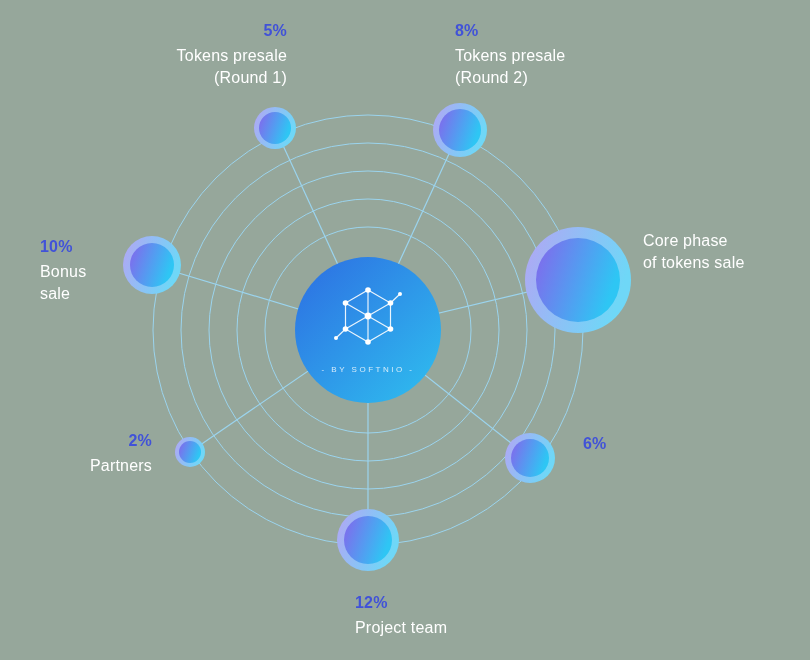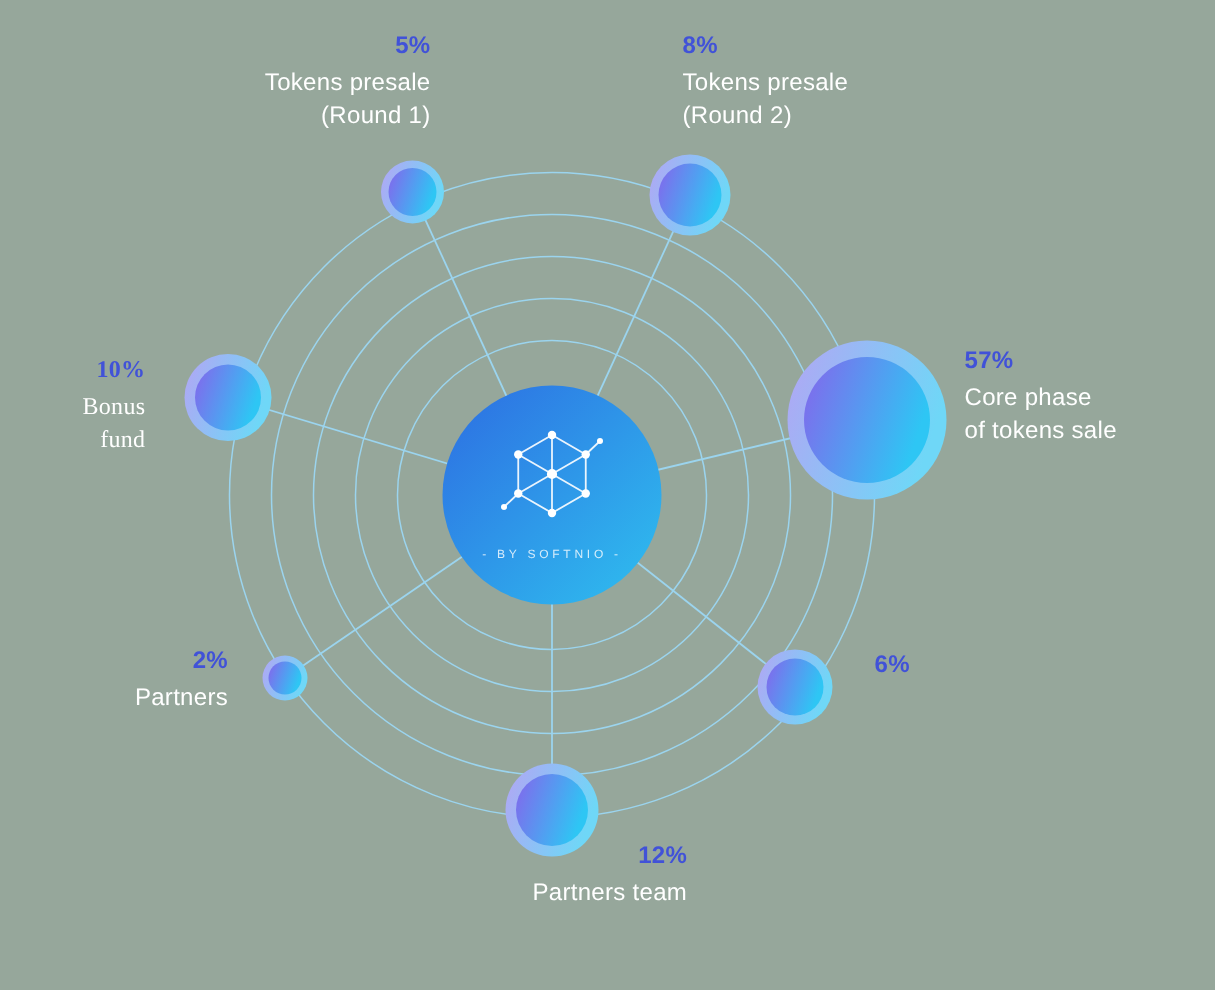--- a/index.html
+++ b/index.html
@@ -26,25 +26,25 @@
     color:#4152d8;
     font-weight:700;
     margin:0 0 3px 0;
   }
   .seg .lbl{
     white-space:pre-line;
     font-weight:400;
   }
   .seg-1{top:20px;right:523px;text-align:right;}
   .seg-2{top:20px;left:455px;text-align:left;}
-  .seg-3{top:236px;left:55px;text-align:right;font-family:Liberation Serif, serif;}
+  .seg-3{top:236px;left:40px;text-align:left;}
   .seg-4{top:230px;left:643px;text-align:left;}
   .seg-5{top:430px;right:658px;text-align:right;}
   .seg-6{top:433px;left:583px;text-align:left;}
-  .seg-7{top:560px;left:355px;text-align:right;}
+  .seg-7{top:592px;left:355px;text-align:left;}
   .brand-text{
     font-size:8px;
     letter-spacing:2.5px;
     fill:rgba(255,255,255,0.8);
     font-family:"Liberation Sans", sans-serif;
   }
 </style>
 </head>
 <body>
 
@@ -150,36 +150,35 @@
 
   <div class="seg seg-2">
     <div class="pct">8%</div>
     <div class="lbl">Tokens presale
 (Round 2)</div>
   </div>
 
   <div class="seg seg-3">
     <div class="pct">10%</div>
     <div class="lbl">Bonus
-fund</div>
+sale</div>
   </div>
 
   <div class="seg seg-4">
-    <div class="pct">57%</div>
     <div class="lbl">Core phase
 of tokens sale</div>
   </div>
 
   <div class="seg seg-5">
     <div class="pct">2%</div>
     <div class="lbl">Partners</div>
   </div>
 
   <div class="seg seg-6">
     <div class="pct">6%</div>
   </div>
 
   <div class="seg seg-7">
     <div class="pct">12%</div>
-    <div class="lbl">Partners team</div>
+    <div class="lbl">Project team</div>
   </div>
 
 </div>
 
 </body></html>

